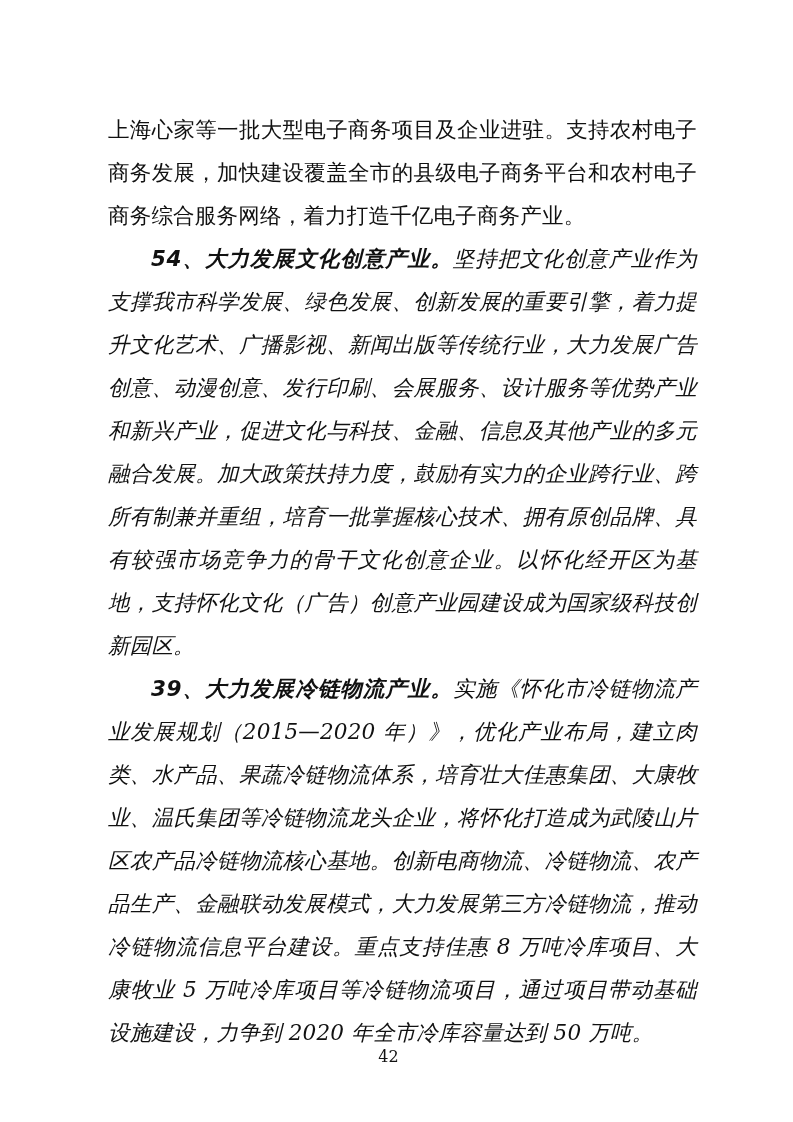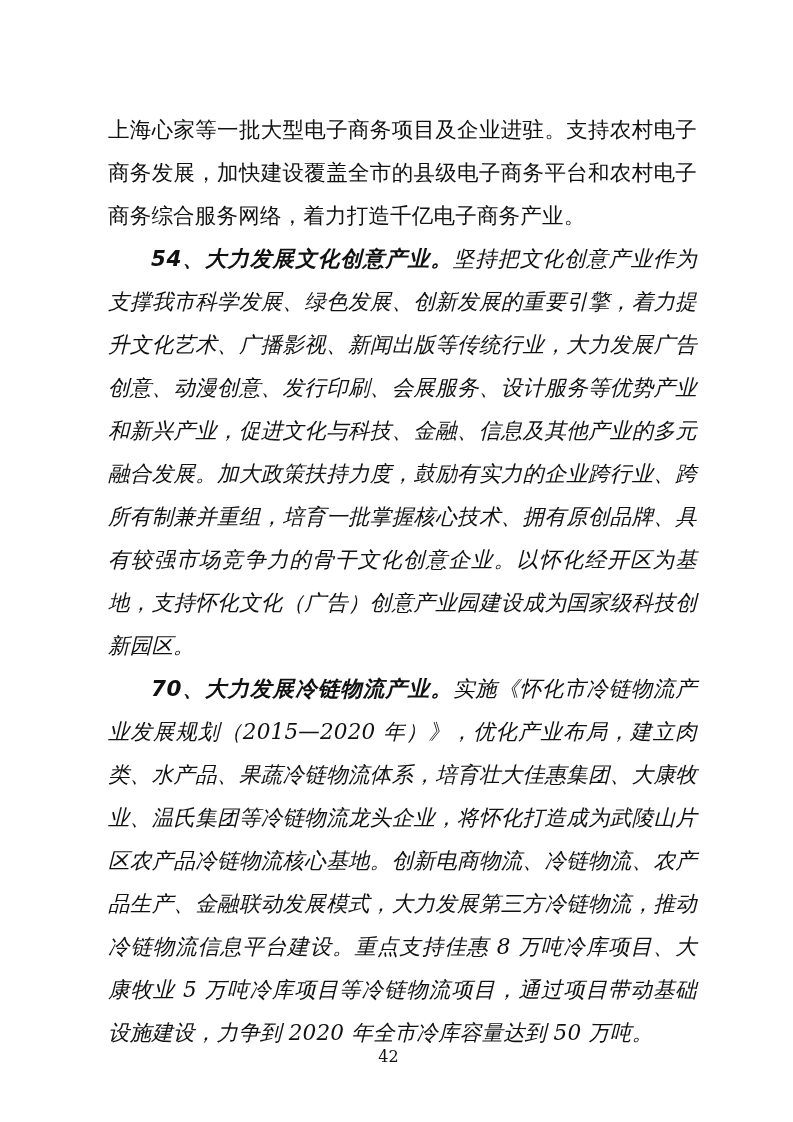--- a/index.html
+++ b/index.html
@@ -57,18 +57,18 @@
 </head>
 <body>
 
 <div class="page">
   <div class="body-text">
 
     <p class="para"><span>上海心家等一批大型电子商务项目及企业进驻。支持农村电子商务发展，加快建设覆盖全市的县级电子商务平台和农村电子商务综合服务网络，着力打造千亿电子商务产业。</span></p>
 
     <p class="para indent"><span class="heading-run">54、大力发展文化创意产业。</span><span>坚持把文化创意产业作为支撑我市科学发展、绿色发展、创新发展的重要引擎，着力提升文化艺术、广播影视、新闻出版等传统行业，大力发展广告创意、动漫创意、发行印刷、会展服务、设计服务等优势产业和新兴产业，促进文化与科技、金融、信息及其他产业的多元融合发展。加大政策扶持力度，鼓励有实力的企业跨行业、跨所有制兼并重组，培育一批掌握核心技术、拥有原创品牌、具有较强市场竞争力的骨干文化创意企业。以怀化经开区为基地，支持怀化文化（广告）创意产业园建设成为国家级科技创新园区。</span></p>
 
-    <p class="para indent"><span class="heading-run">70、大力发展冷链物流产业。</span><span>实施《怀化市冷链物流产业发展规划（2015—2020 年）》，优化产业布局，建立肉类、水产品、果蔬冷链物流体系，培育壮大佳惠集团、大康牧业、温氏集团等冷链物流龙头企业，将怀化打造成为武陵山片区农产品冷链物流核心基地。创新电商物流、冷链物流、农产品生产、金融联动发展模式，大力发展第三方冷链物流，推动冷链物流信息平台建设。重点支持佳惠 8 万吨冷库项目、大康牧业 5 万吨冷库项目等冷链物流项目，通过项目带动基础设施建设，力争到 2020 年全市冷库容量达到 50 万吨。</span></p>
+    <p class="para indent"><span class="heading-run">39、大力发展冷链物流产业。</span><span>实施《怀化市冷链物流产业发展规划（2015—2020 年）》，优化产业布局，建立肉类、水产品、果蔬冷链物流体系，培育壮大佳惠集团、大康牧业、温氏集团等冷链物流龙头企业，将怀化打造成为武陵山片区农产品冷链物流核心基地。创新电商物流、冷链物流、农产品生产、金融联动发展模式，大力发展第三方冷链物流，推动冷链物流信息平台建设。重点支持佳惠 8 万吨冷库项目、大康牧业 5 万吨冷库项目等冷链物流项目，通过项目带动基础设施建设，力争到 2020 年全市冷库容量达到 50 万吨。</span></p>
 
   </div>
 
   <div class="page-number">42</div>
 </div>
 
 </body></html>

